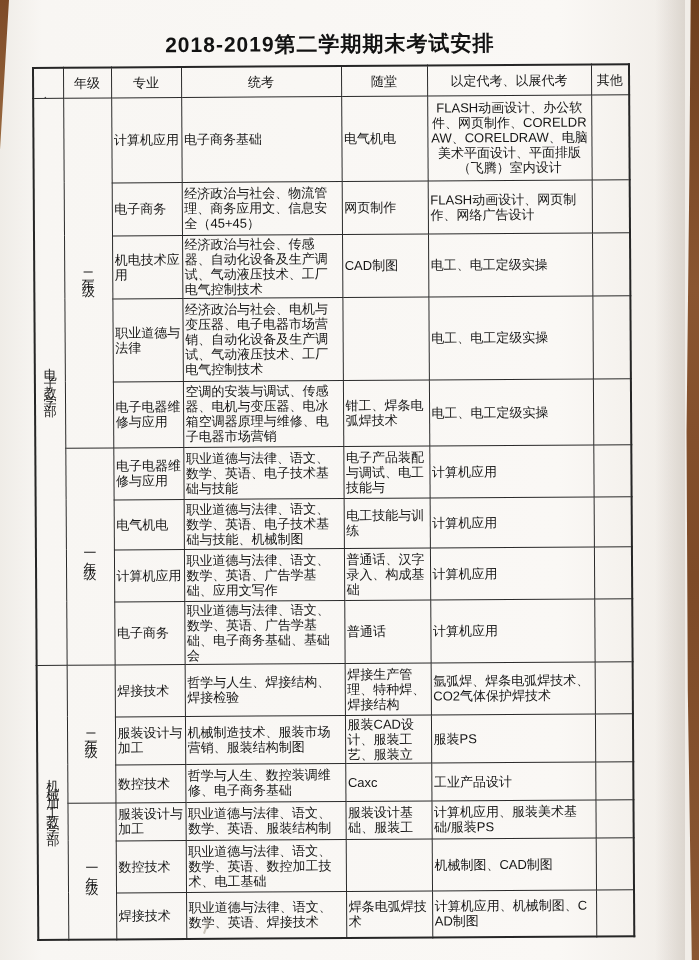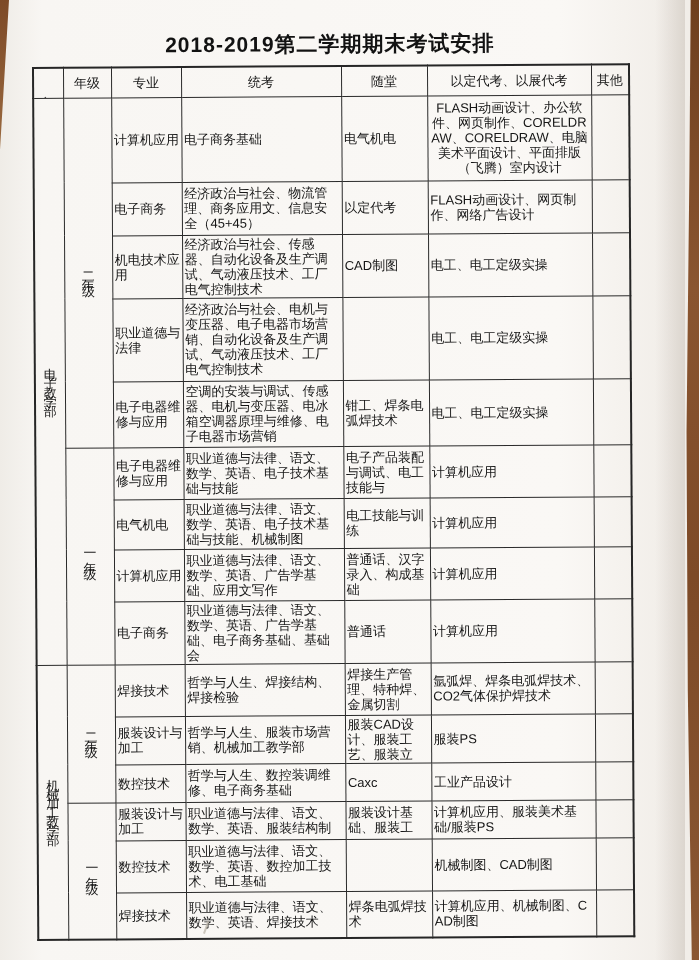--- a/index.html
+++ b/index.html
@@ -93,21 +93,21 @@
           <td class="vcell" rowspan="5"><span class="vert grade">二年级</span></td>
           <td>计算机应用</td>
           <td>电子商务基础</td>
           <td>电气机电</td>
           <td class="ctr">FLASH动画设计、办公软件、网页制作、CORELDRAW、CORELDRAW、电脑美术平面设计、平面排版（飞腾）室内设计</td>
           <td></td>
         </tr>
         <tr style="height:53px">
           <td>电子商务</td>
           <td>经济政治与社会、物流管理、商务应用文、信息安全（45+45）</td>
-          <td>以定代考</td>
+          <td>网页制作</td>
           <td>FLASH动画设计、网页制作、网络广告设计</td>
           <td></td>
         </tr>
         <tr style="height:63px">
           <td>机电技术应用</td>
           <td>经济政治与社会、传感器、自动化设备及生产调试、气动液压技术、工厂电气控制技术</td>
           <td>CAD制图</td>
           <td>电工、电工定级实操</td>
           <td></td>
         </tr>
@@ -152,27 +152,27 @@
           <td>职业道德与法律、语文、数学、英语、广告学基础、电子商务基础、基础会</td>
           <td>普通话</td>
           <td>计算机应用</td>
           <td></td>
         </tr>
         <tr style="height:52px">
           <td class="vcell" rowspan="6"><span class="vert">机械加工教学部</span></td>
           <td class="vcell" rowspan="3"><span class="vert grade">二年级</span></td>
           <td>焊接技术</td>
           <td>哲学与人生、焊接结构、焊接检验</td>
-          <td>焊接生产管理、特种焊、金属切割</td>
+          <td>焊接生产管理、特种焊、焊接结构</td>
           <td>氩弧焊、焊条电弧焊技术、CO2气体保护焊技术</td>
           <td></td>
         </tr>
         <tr style="height:46px">
           <td>服装设计与加工</td>
-          <td>哲学与人生、服装市场营销、机械加工教学部</td>
+          <td>机械制造技术、服装市场营销、服装结构制图</td>
           <td>服装CAD设计、服装工艺、服装立</td>
           <td>服装PS</td>
           <td></td>
         </tr>
         <tr style="height:38px">
           <td>数控技术</td>
           <td>哲学与人生、数控装调维修、电子商务基础</td>
           <td>Caxc</td>
           <td>工业产品设计</td>
           <td></td>

